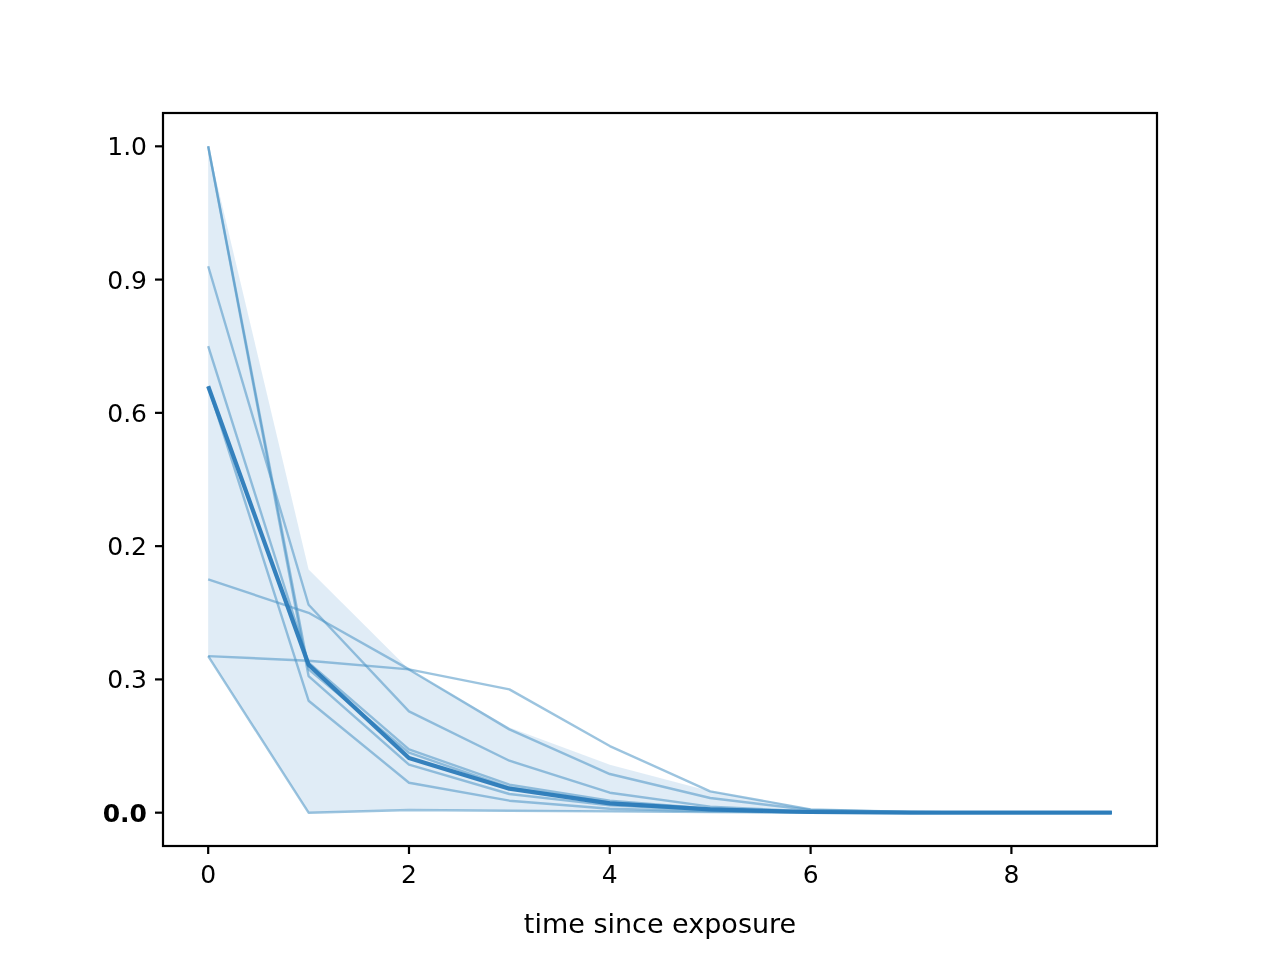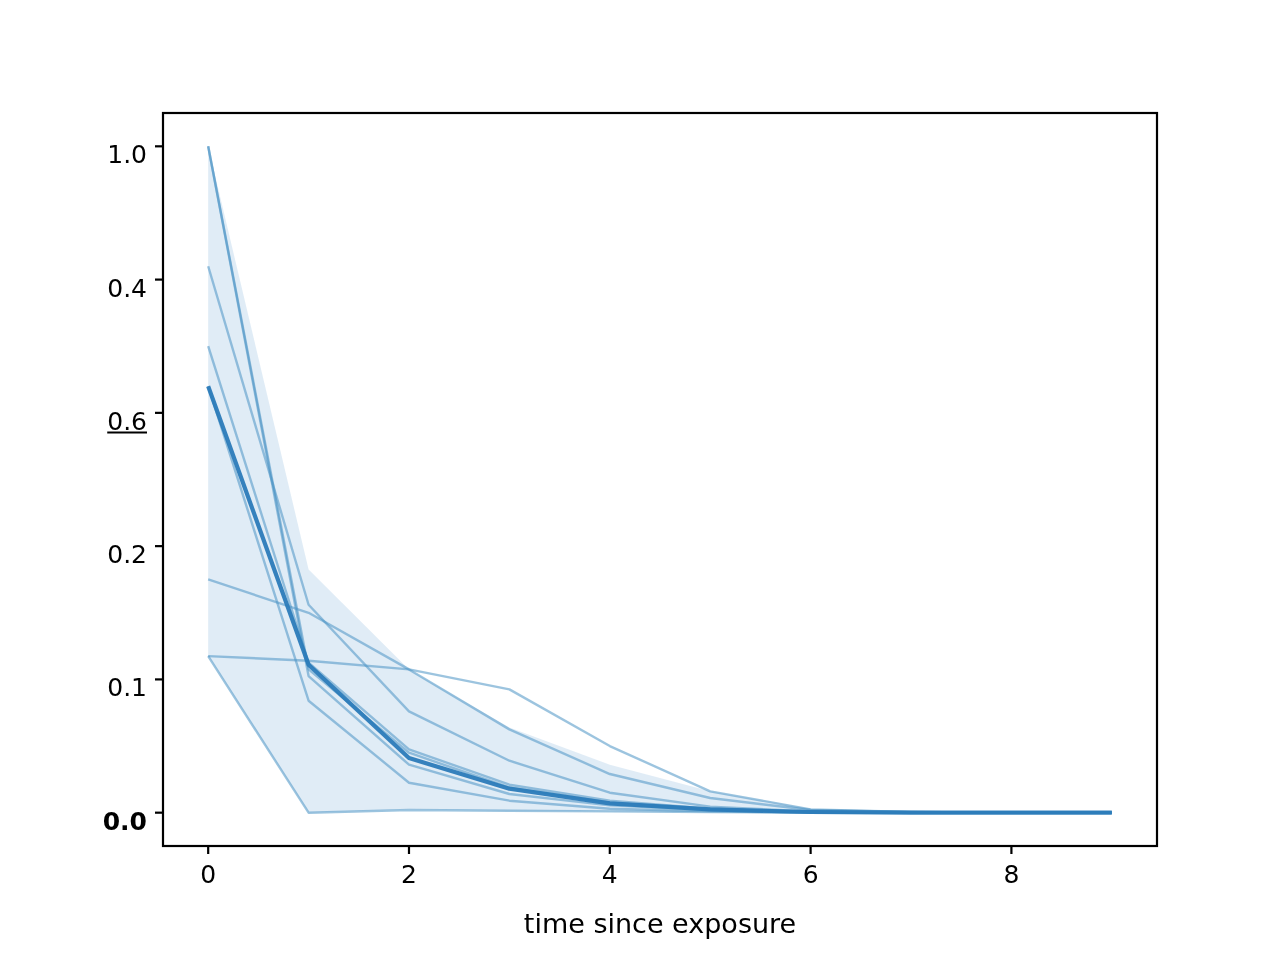--- a/index.html
+++ b/index.html
@@ -26,21 +26,20 @@
     position: absolute;
     font-size: 25px;
     color: #000000;
     font-family: "DejaVu Sans", "Liberation Sans", sans-serif;
     white-space: nowrap;
     line-height: 1;
   }
   .ytick-label {
     text-align: center;
     transform: translateY(-50%);
-    margin-top: 8px;
   }
   .xtick-label {
     text-align: center;
     transform: translateX(-50%);
   }
   #xlabel {
     position: absolute;
     font-size: 27px;
     color: #000000;
     white-space: nowrap;
@@ -81,24 +80,24 @@
         <line x1="208.18" y1="846" x2="208.18" y2="854" stroke="#000000" stroke-width="2.2"></line>
         <line x1="408.99" y1="846" x2="408.99" y2="854" stroke="#000000" stroke-width="2.2"></line>
         <line x1="609.80" y1="846" x2="609.80" y2="854" stroke="#000000" stroke-width="2.2"></line>
         <line x1="810.61" y1="846" x2="810.61" y2="854" stroke="#000000" stroke-width="2.2"></line>
         <line x1="1011.41" y1="846" x2="1011.41" y2="854" stroke="#000000" stroke-width="2.2"></line>
       </g>
   </svg>
 
   <div id="ytick-labels">
       <div class="tick-label ytick-label" style="right: 1133px; top: 812.7px; font-weight: bold;">0.0</div>
-      <div class="tick-label ytick-label" style="right: 1133px; top: 679.4px;">0.1</div>
+      <div class="tick-label ytick-label" style="right: 1133px; top: 679.4px;">0.3</div>
       <div class="tick-label ytick-label" style="right: 1133px; top: 546.1px;">0.2</div>
-      <div class="tick-label ytick-label" style="right: 1133px; top: 412.9px; text-decoration: underline;">0.6</div>
-      <div class="tick-label ytick-label" style="right: 1133px; top: 279.6px;">0.4</div>
+      <div class="tick-label ytick-label" style="right: 1133px; top: 412.9px;">0.6</div>
+      <div class="tick-label ytick-label" style="right: 1133px; top: 279.6px;">0.9</div>
       <div class="tick-label ytick-label" style="right: 1133px; top: 146.3px;">1.0</div>
     </div>
   <div id="xtick-labels">
       <div class="tick-label xtick-label" style="left: 208.2px; top: 862px;">0</div>
       <div class="tick-label xtick-label" style="left: 409px; top: 862px;">2</div>
       <div class="tick-label xtick-label" style="left: 609.8px; top: 862px;">4</div>
       <div class="tick-label xtick-label" style="left: 810.6px; top: 862px;">6</div>
       <div class="tick-label xtick-label" style="left: 1011.4px; top: 862px;">8</div>
     </div>
 

